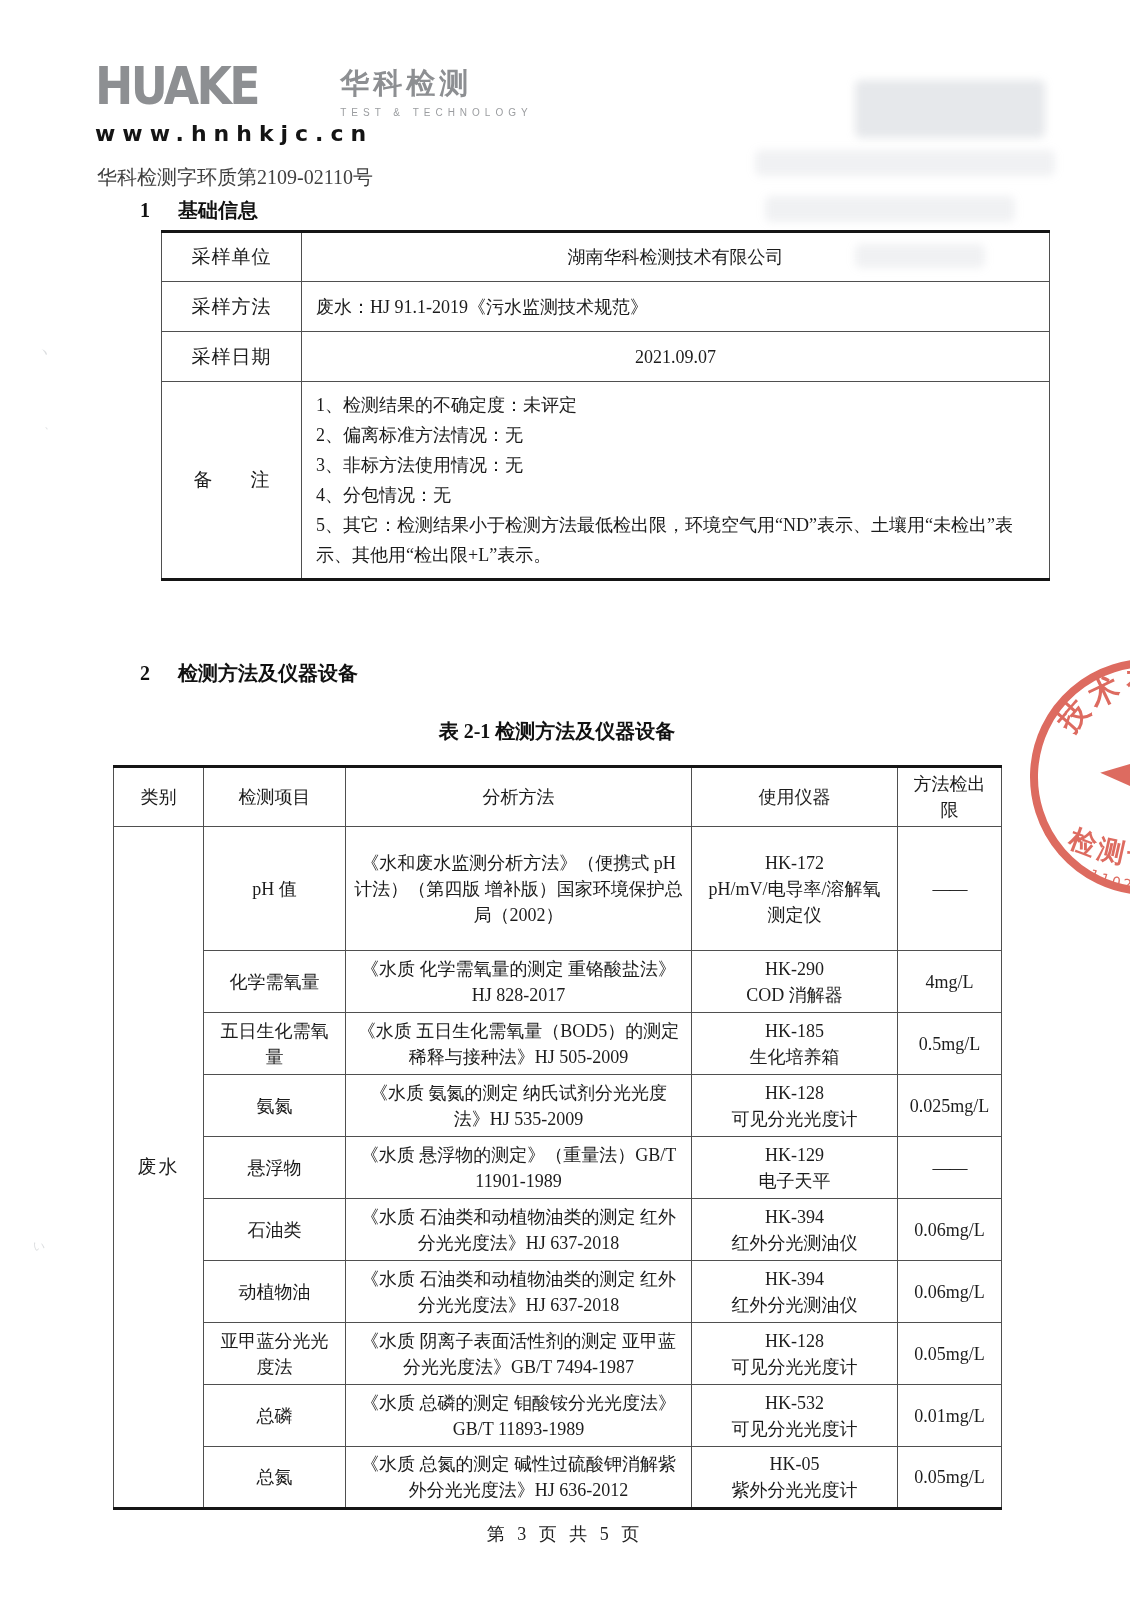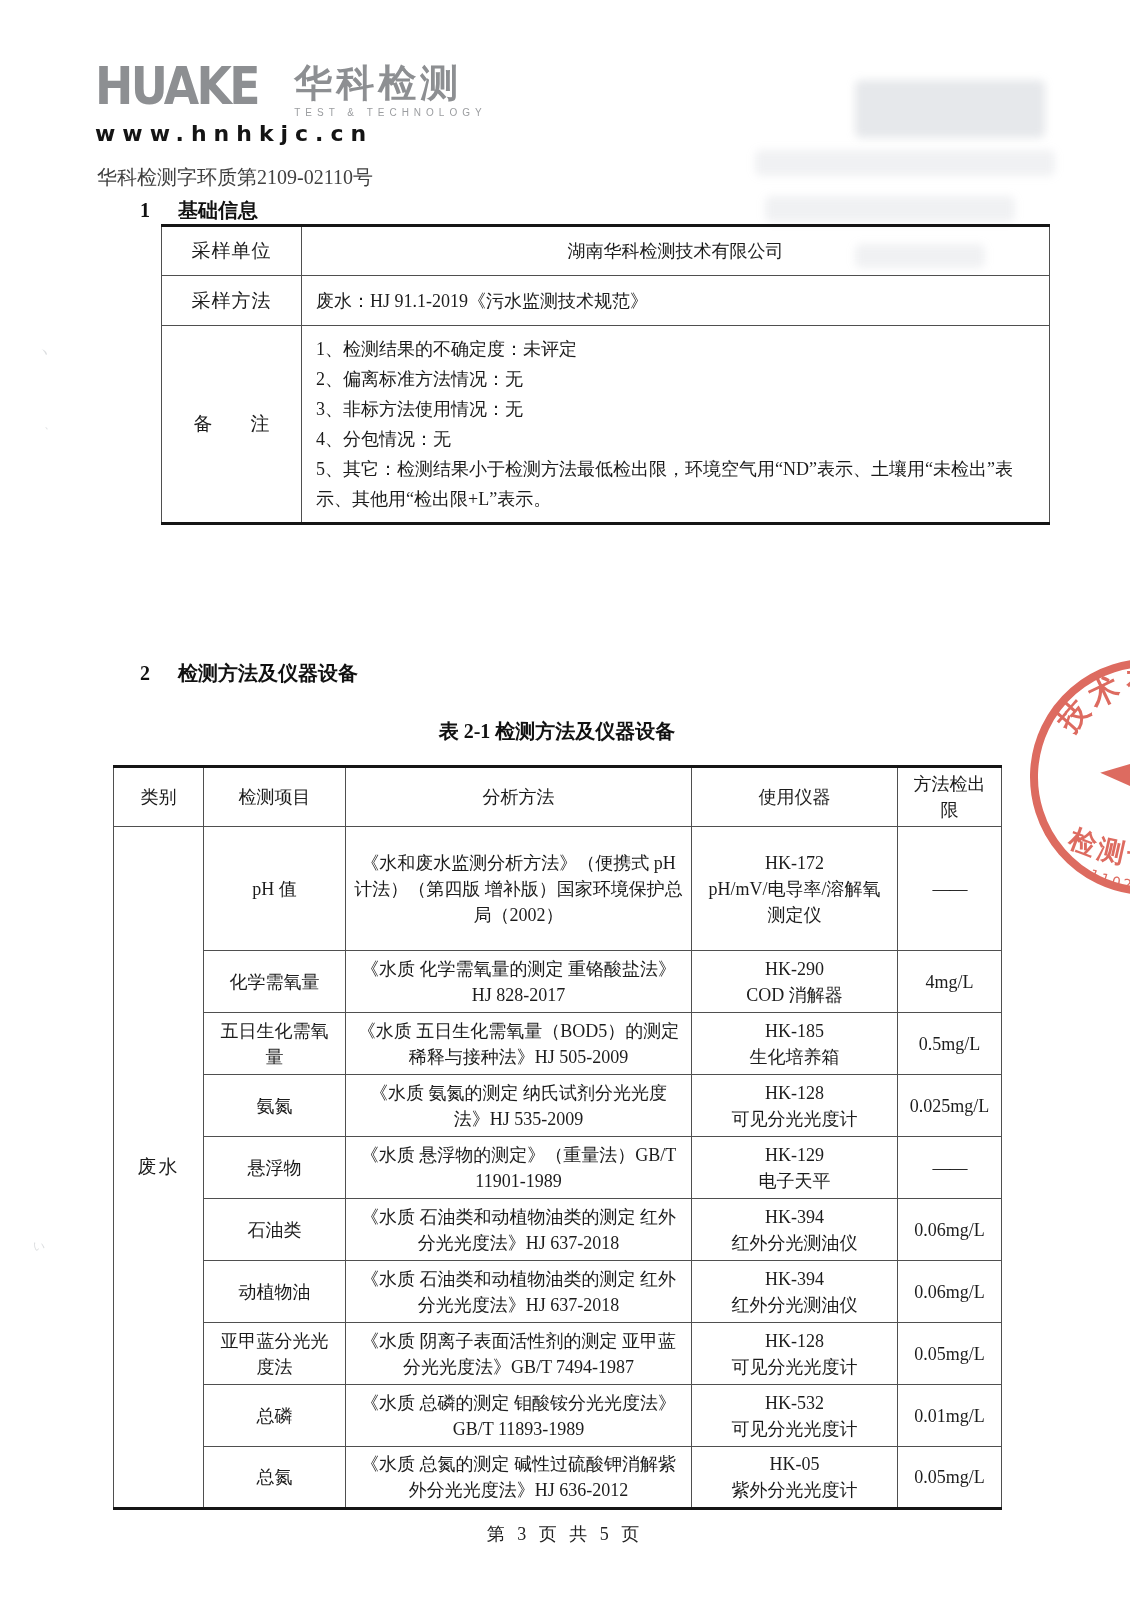--- a/index.html
+++ b/index.html
@@ -5,30 +5,30 @@
   * { margin:0; padding:0; box-sizing:border-box; }
   html,body { background:#e8e8e8; }
   .page {
     position:relative; width:1130px; height:1600px; margin:0 auto;
     background:#ffffff; overflow:hidden;
     font-family:"Liberation Serif","DejaVu Serif",serif; color:#1c1c1c;
   }
 
   
   .logo-block { position:absolute; left:95px; top:60px; }
-  .logo-row { display:flex; align-items:flex-start; }
+  .logo-row { display:flex; align-items:flex-start;gap:46px; }
   .logo-en {
     font-family:"DejaVu Sans","Liberation Sans",sans-serif;
     font-weight:800; font-size:52px; line-height:52px; color:#8d8f92;
     letter-spacing:-3px; transform:scaleX(.88); transform-origin:left;
   }
   .logo-cn-wrap { margin-left:14px; }
   .logo-cn {
     font-family:"Liberation Sans","DejaVu Sans",sans-serif;
-    font-weight:700; font-size:38px; line-height:46px; color:#8d8f92; letter-spacing:4px;
+    font-weight:700; font-size:29px; line-height:46px; color:#8d8f92; letter-spacing:4px;
   }
   .logo-sub {
     font-family:"Liberation Sans",sans-serif; font-size:10px; letter-spacing:5px;
     color:#9b9da0; margin-top:1px;
   }
   .website {
     font-family:"DejaVu Sans","Liberation Sans",sans-serif;
     font-weight:700; font-size:22px; color:#141414; letter-spacing:7px; margin-top:3px;
   }
   .doc-no { position:absolute; left:97px; top:164px; font-size:20px; color:#404040; }
@@ -38,21 +38,21 @@
   .sec-title .num { display:inline-block; margin-right:28px; }
   .sec1 { top:197px; }
   .sec2 { top:660px; }
   .tbl-caption {
     position:absolute; left:113px; width:888px; top:718px; text-align:center;
     font-size:20px; font-weight:bold; color:#111;
   }
 
   
   table { border-collapse:collapse; table-layout:fixed; width:888px; }
-  .tbl-wrap1 { position:absolute; left:113px; top:224px;padding-left:48px; }
+  .tbl-wrap1 { position:absolute; left:113px; top:230px;padding-left:48px; }
   .tbl-wrap2 { position:absolute; left:113px; top:765px;border-radius:22px; }
   td, th {
     border:1px solid #4f4f4f; font-weight:normal;
     font-size:18px; color:#1c1c1c; vertical-align:middle; text-align:center;
     padding:3px 8px; line-height:26px;
   }
   .t1, .t2 { border-top:3px solid #151515; border-bottom:3px solid #151515; }
   .t1 td.lbl { font-size:19px; letter-spacing:1px; }
   .t1 tr.r { height:50px; }
   .t1 td.val-left { text-align:left; padding-left:14px; }
@@ -124,20 +124,24 @@
           <col style="width:748px">
         </colgroup>
       <tbody>
           <tr class="r">
         <td class="lbl">采样单位</td>
         <td>湖南华科检测技术有限公司</td>
       </tr>
       <tr class="r">
         <td class="lbl">采样方法</td>
         <td class="val-left">废水：HJ 91.1-2019《污水监测技术规范》</td>
+      </tr>
+      <tr class="r">
+        <td class="lbl">采样日期</td>
+        <td>2021.09.07</td>
       </tr>
       <tr>
         <td class="lbl remark-lbl">备　　注</td>
         <td class="remark-cell">
           <div>1、检测结果的不确定度：未评定</div>
           <div>2、偏离标准方法情况：无</div>
           <div>3、非标方法使用情况：无</div>
           <div>4、分包情况：无</div>
           <div>5、其它：检测结果小于检测方法最低检出限，环境空气用“ND”表示、土壤用“未检出”表示、其他用“检出限+L”表示。</div>
         </td>

